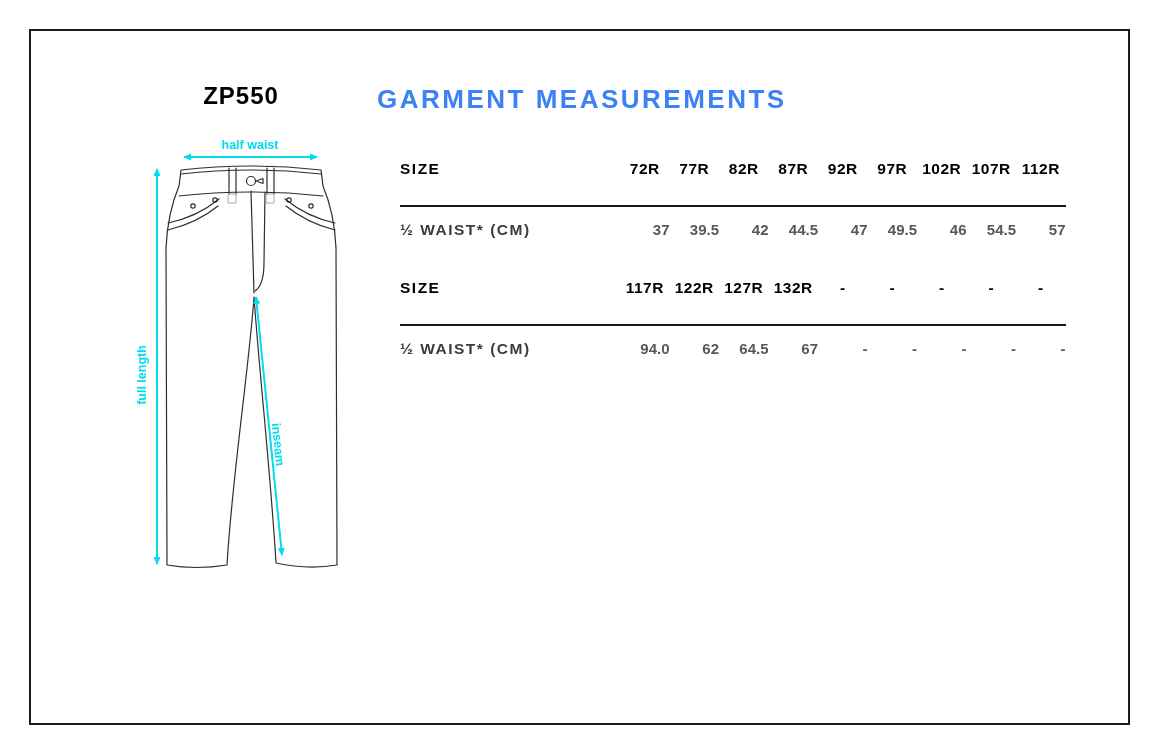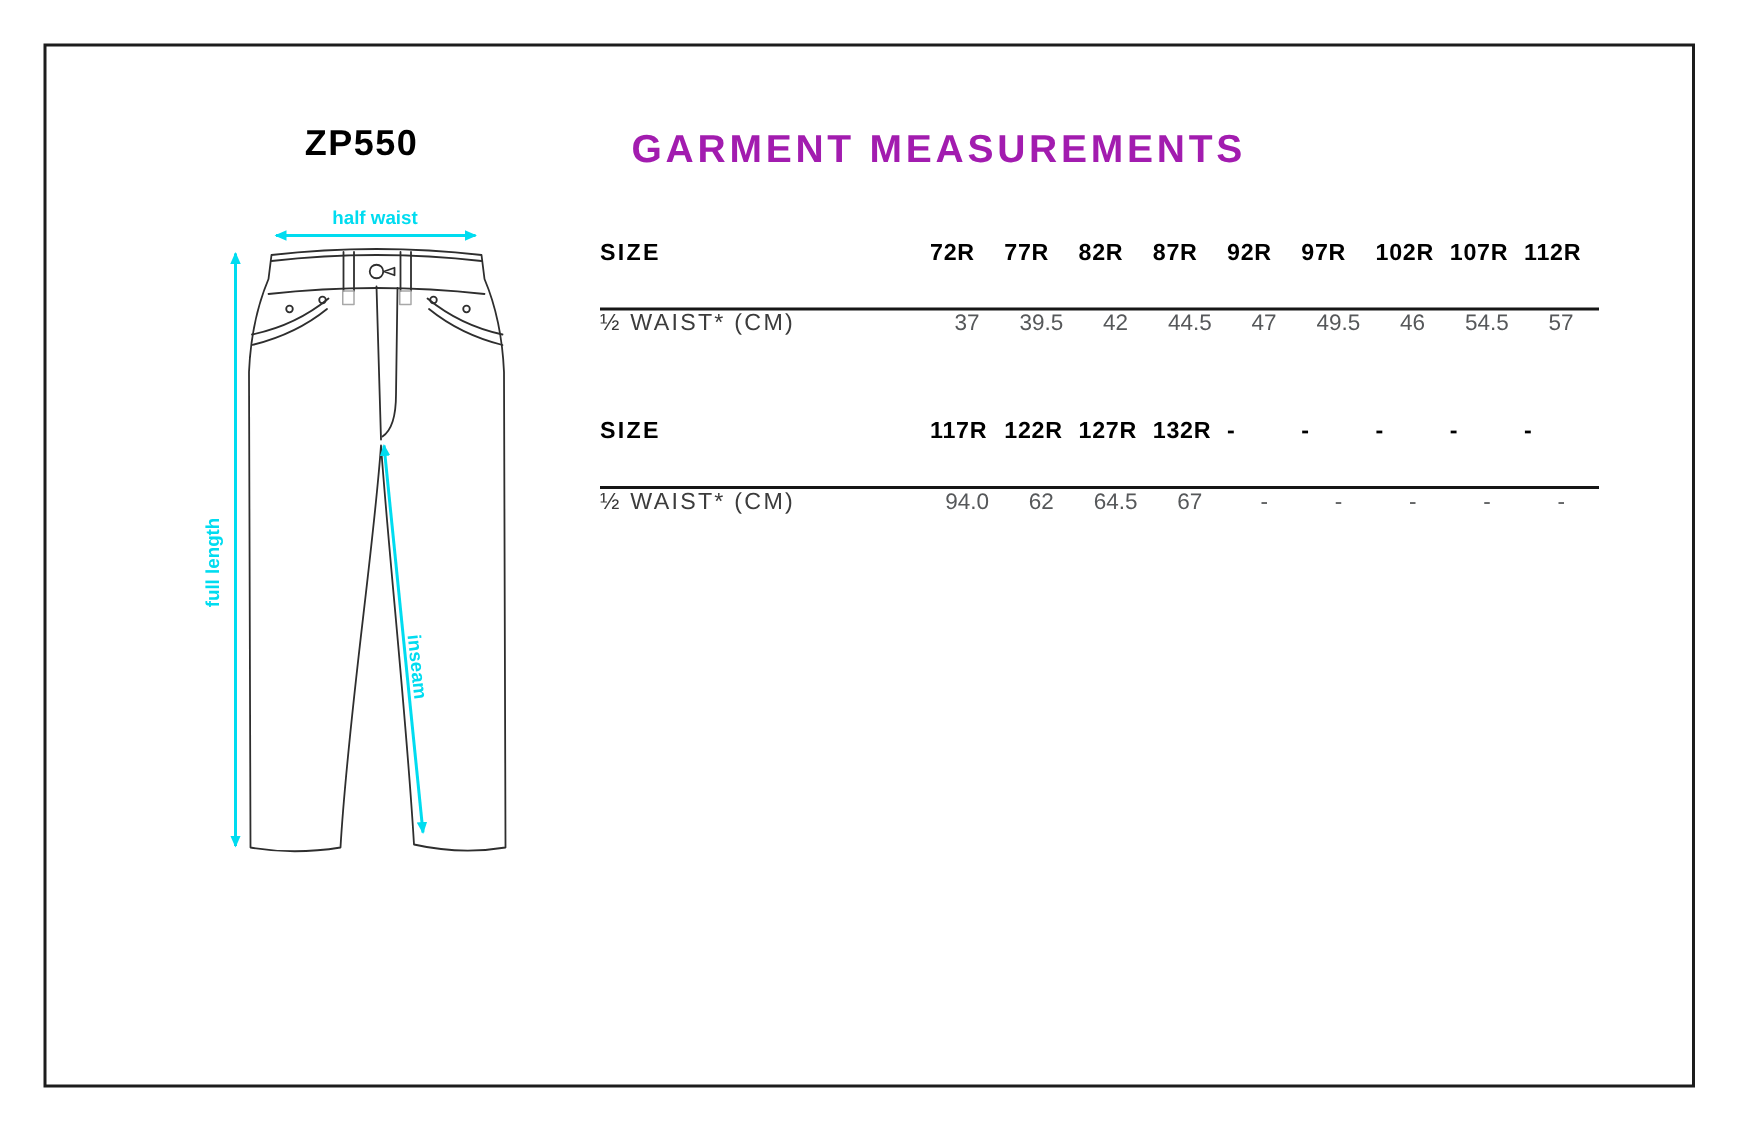--- a/index.html
+++ b/index.html
@@ -16,49 +16,49 @@
   }
   .frame{
     position:absolute;left:29px;top:29px;width:1101px;height:696px;
     border:2px solid #1c1c1c;box-sizing:border-box;
   }
   .product-code{
     position:absolute;left:161px;top:82px;width:160px;text-align:center;
     font-size:24px;font-weight:bold;letter-spacing:1px;color:#000;
   }
   .page-title{
-    position:absolute;left:421px;top:84px;
-    font-size:26px;font-weight:bold;letter-spacing:2.5px;color:#a21caf;white-space:nowrap;
+    position:absolute;left:377px;top:84px;
+    font-size:26px;font-weight:bold;letter-spacing:2.5px;color:#3b82f6;white-space:nowrap;
   }
   .diagram{position:absolute;left:127px;top:133px;width:232px;height:448px;}
   .diagram svg{display:block;}
   .garment{stroke:var(--outline);fill:none;stroke-width:1.2;stroke-linejoin:round;stroke-linecap:round;}
   .garment .light{stroke:#a8a8a8;stroke-width:1;}
   .dim-arrow{stroke:var(--cyan);stroke-width:2;fill:none;}
   .dim-head{fill:var(--cyan);stroke:none;}
   .dim-label{fill:var(--cyan);font-family:"Liberation Sans",sans-serif;font-weight:bold;font-size:12.5px;}
   .size-table{
     position:absolute;left:400px;width:666px;
   }
   .t-row{
     display:grid;grid-template-columns:220px repeat(9,49.5px);align-items:baseline;
   }
   .t-head{padding-bottom:27px;border-bottom:2px solid #161616;}
-  .t-vals{}
+  .t-vals{padding-top:14px;font-weight:bold;}
   .t-sizelabel{
     font-size:15.5px;font-weight:bold;letter-spacing:1.5px;color:#000;line-height:19px;
   }
   .t-sizecell{
-    font-size:15.5px;font-weight:bold;letter-spacing:0.5px;color:#000;text-align:left;line-height:19px;
+    font-size:15.5px;font-weight:bold;letter-spacing:0.5px;color:#000;text-align:center;line-height:19px;
   }
   .t-rowlabel{
     font-size:15.5px;letter-spacing:1.5px;color:#3c3c3c;line-height:18px;
   }
   .t-valcell{
-    font-size:15px;color:var(--valgray);text-align:center;line-height:18px;
+    font-size:15px;color:var(--valgray);text-align:right;line-height:18px;
   }
   .tbl-1{top:159px;}
   .tbl-2{top:278px;}
   .notes{
     position:absolute;left:398px;top:407px;width:700px;
     font-size:21px;line-height:26px;color:#1a1a1a;
   }
   .notes p{margin:0;}
   .notes .warning{color:var(--red);}
 </style>

